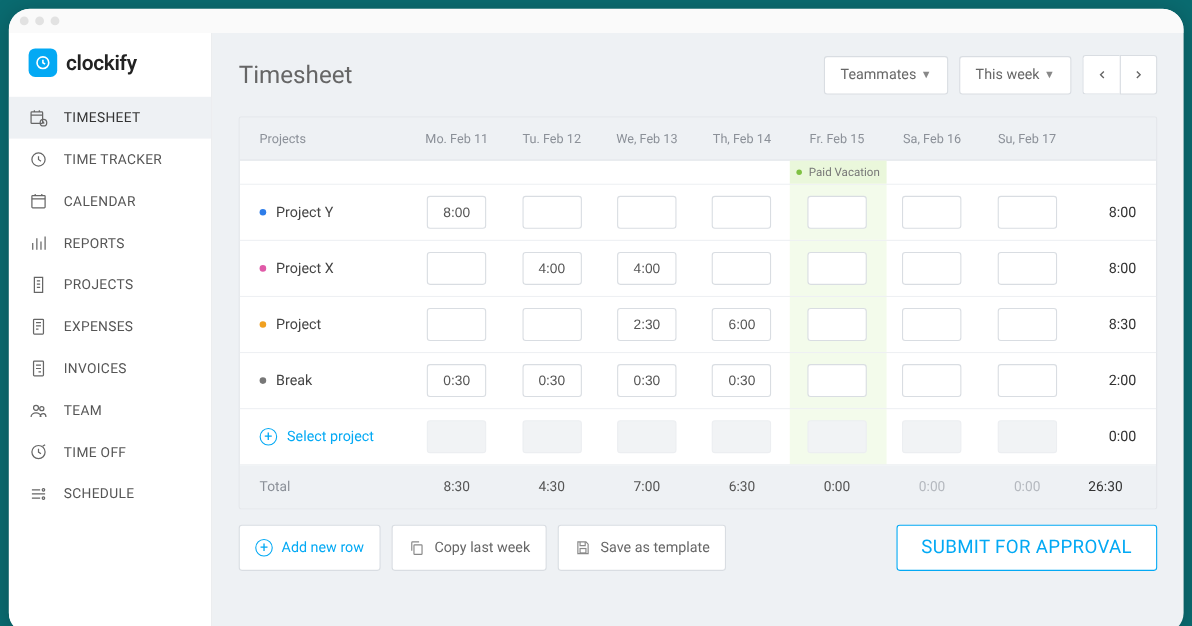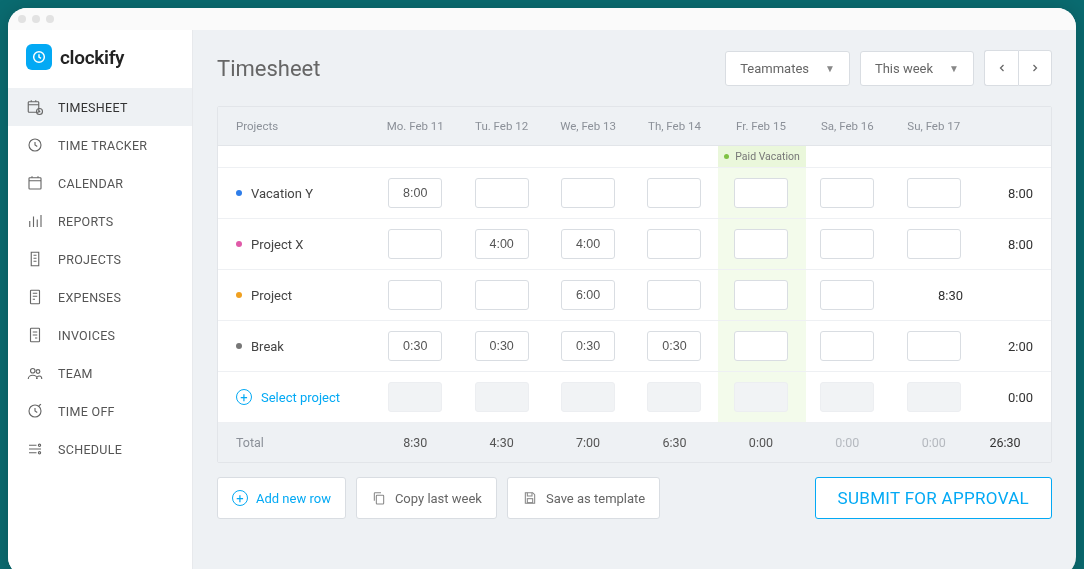--- a/index.html
+++ b/index.html
@@ -65,21 +65,21 @@
 .nav-icon svg { width: 18px; height: 18px; stroke: #666; }
 .main { flex: 1; padding: 20px 24px; overflow: auto; }
 .header-row {
   display: flex; align-items: center; justify-content: space-between;
   margin-bottom: 20px;
 }
 .page-title { font-size: 22px; font-weight: 400; color: #666; }
 .controls { display: flex; gap: 10px; align-items: center; }
 .dropdown {
   background: #fff; border: 1px solid #d9dde2; border-radius: 3px;
-  padding: 9px 14px; display: flex; align-items: center; gap: 16px;
+  padding: 9px 14px; display: flex; align-items: center; gap: 4px;
   cursor: pointer; color: #666; font-size: 13px;
 }
 .caret { font-size: 10px; color: #888; }
 .nav-arrows { display: flex; }
 .nav-arrow {
   background: #fff; border: 1px solid #d9dde2;
   width: 34px; height: 36px; display: flex; align-items: center; justify-content: center;
   cursor: pointer; color: #666;
 }
 .nav-arrow:first-child { border-radius: 3px 0 0 3px; border-right: none; }
@@ -336,21 +336,21 @@
             </div>
             <div></div>
             <div></div>
             <div></div>
           </div>
         <div id="sheet-body">
             <div class="sheet-row">
               <div class="holiday-col" style="left:calc(150px + (4 * (100% - 220px)/7)); width:calc((100% - 220px)/7);"></div>
               <div class="proj-cell">
                 <span class="proj-dot" style="background:#2e7de9"></span>
-                <span class="proj-name">Vacation Y</span>
+                <span class="proj-name">Project Y</span>
               </div>
               <div class="time-cell">
                 <input class="time-input" value="8:00" style="">
               </div>
               <div class="time-cell">
                 <input class="time-input" value="" style="">
               </div>
               <div class="time-cell">
                 <input class="time-input" value="" style="">
               </div>
@@ -401,20 +401,23 @@
               <div class="holiday-col" style="left:calc(150px + (4 * (100% - 220px)/7)); width:calc((100% - 220px)/7);"></div>
               <div class="proj-cell">
                 <span class="proj-dot" style="background:#f0a020"></span>
                 <span class="proj-name">Project</span>
               </div>
               <div class="time-cell">
                 <input class="time-input" value="" style="">
               </div>
               <div class="time-cell">
                 <input class="time-input" value="" style="">
+              </div>
+              <div class="time-cell">
+                <input class="time-input" value="2:30" style="">
               </div>
               <div class="time-cell">
                 <input class="time-input" value="6:00" style="">
               </div>
               <div class="time-cell">
                 <input class="time-input" value="" style="">
               </div>
               <div class="time-cell">
                 <input class="time-input" value="" style="">
               </div>

